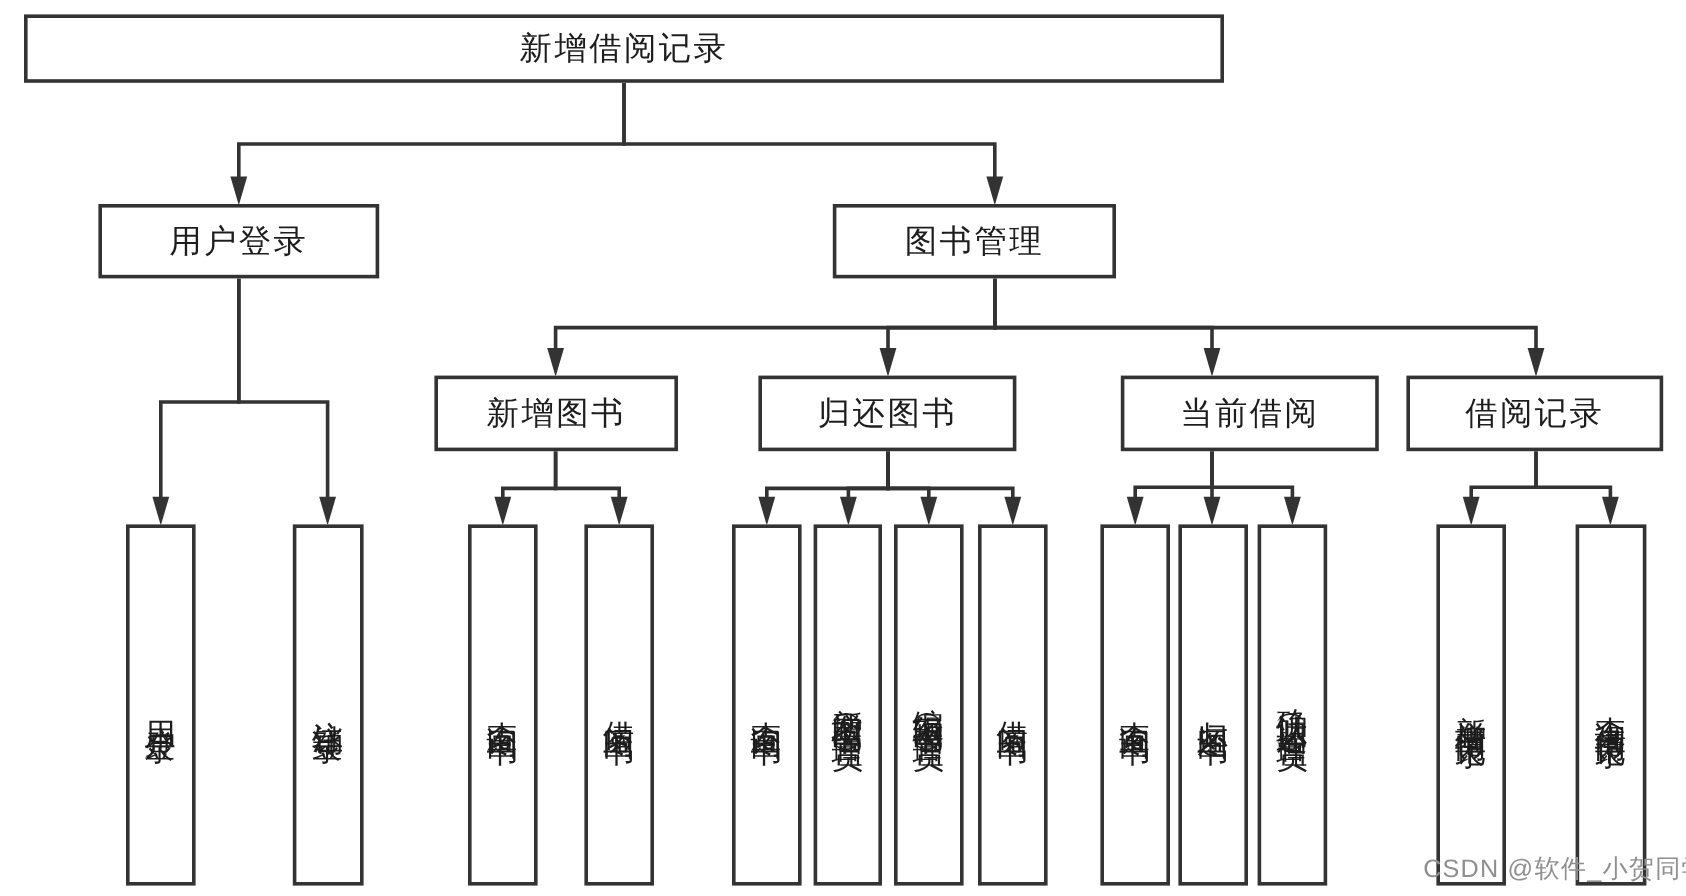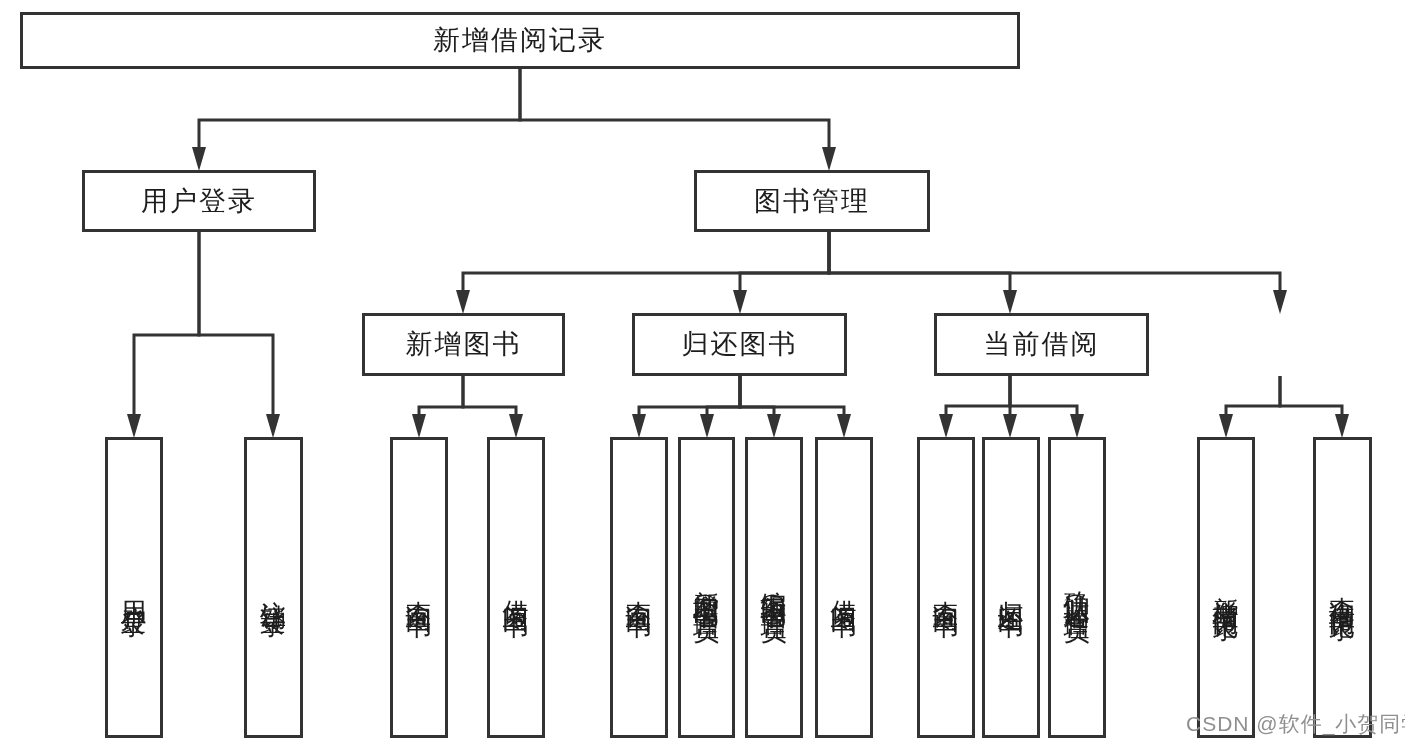--- a/index.html
+++ b/index.html
@@ -88,20 +88,21 @@
   </svg>
 
   <div class="node h" style="left:20px;top:12px;width:1000px;height:57px">新增借阅记录</div>
 
   <div class="node h" style="left:82px;top:170px;width:234px;height:62px">用户登录</div>
   <div class="node h" style="left:694px;top:170px;width:236px;height:62px">图书管理</div>
 
   <div class="node h" style="left:362px;top:313px;width:203px;height:63px">新增图书</div>
   <div class="node h" style="left:632px;top:313px;width:215px;height:63px">归还图书</div>
   <div class="node h" style="left:934px;top:313px;width:215px;height:63px">当前借阅</div>
+  <div class="node h" style="left:1172px;top:313px;width:214px;height:63px">借阅记录</div>
 
   <div class="node v" style="left:105px;top:437px;width:58px;height:301px">用户登录</div>
   <div class="node v" style="left:244px;top:437px;width:59px;height:301px">注销登录</div>
 
   <div class="node v" style="left:390px;top:437px;width:58px;height:301px">查询图书</div>
   <div class="node v" style="left:487px;top:437px;width:58px;height:301px">借阅图书</div>
 
   <div class="node v" style="left:610px;top:437px;width:58px;height:301px">查询图书</div>
   <div class="node v" style="left:678px;top:437px;width:57px;height:301px">新增图书（管理员）</div>
   <div class="node v" style="left:745px;top:437px;width:58px;height:301px">编辑图书（管理员）</div>

